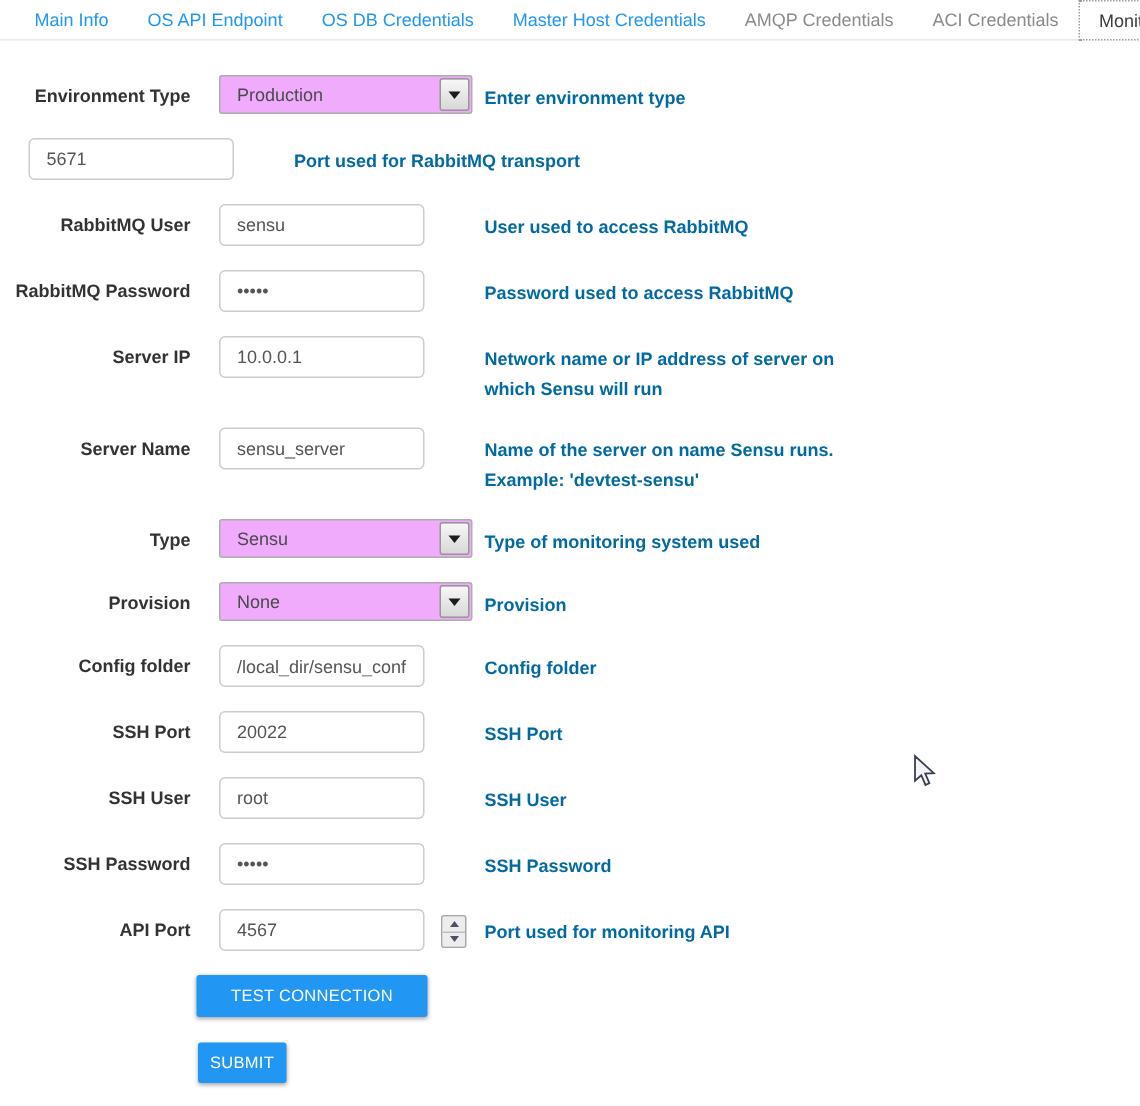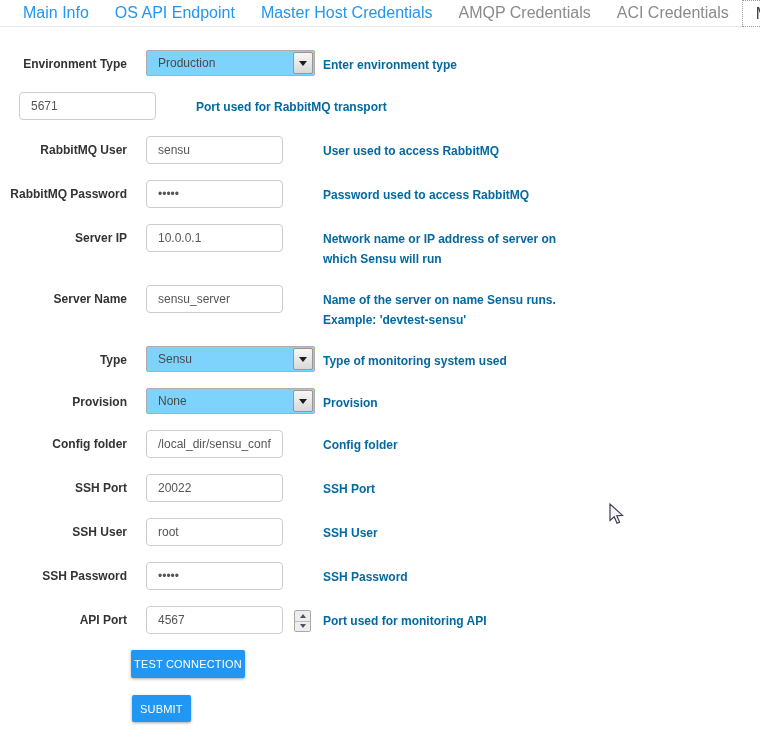--- a/index.html
+++ b/index.html
@@ -3,21 +3,21 @@
 <meta charset="utf-8">
 <style>
   html,body{margin:0;padding:0}
   body{
     width:760px;height:737px;position:relative;overflow:hidden;
     background:#fff;font-family:"Liberation Sans",sans-serif;color:#333;
   }
   
   .tab-bar{
     display:flex;align-items:stretch;height:26px;
-    border-bottom:1px solid #e9e9e9;padding-left:10px;font-size:16px;
+    border-bottom:1px solid #e9e9e9;padding-left:10px;font-size:12px;
   }
   .tab{
     display:flex;align-items:center;padding:0 13px;cursor:pointer;
     color:#2196f3;white-space:nowrap;
   }
   .tab.muted{color:#8b8b8b}
   .tab.active{
     color:#3c3c3c;border:1px dotted #9c9c9c;background:#fff;
     margin-bottom:-1px;
   }
@@ -30,21 +30,21 @@
   }
   .control{margin-left:19px;width:169px;position:relative;flex:none}
   input.txt{
     box-sizing:border-box;width:137px;height:28px;
     border:1px solid #ccc;border-radius:4px;padding:0 11px;
     font-size:12px;color:#555;font-family:inherit;background:#fff;outline:none;
   }
   
   .sel{
     box-sizing:border-box;width:169px;height:26px;border:1px solid #aeaeae;
-    border-radius:2px;background:#7dd3fc;display:flex;align-items:center;
+    border-radius:2px;background:#f0abfc;display:flex;align-items:center;
     padding-left:11px;font-size:12px;color:#4a4a4a;cursor:default;position:relative;
   }
   .sel-btn{
     position:absolute;right:1px;top:1px;bottom:1px;width:18px;
     background:linear-gradient(#f7f7f7,#d8d8d8);
     border:1px solid #979797;border-radius:2px;
     display:flex;align-items:center;justify-content:center;
   }
   .sel-btn::after{
     content:"";width:0;height:0;
@@ -63,31 +63,32 @@
   .help{
     margin-left:8px;width:242px;font-size:12px;color:#0369a1;
     line-height:20px;padding-top:5px;font-weight:bold;
   }
   
   .btn{
     display:block;border:none;color:#fff;background:#2196f3;
     font-family:inherit;font-size:11px;letter-spacing:.2px;cursor:pointer;
     border-radius:2px;box-shadow:0 1px 3px rgba(0,0,0,.35);
   }
-  .btn-test{margin:4px 0 0 131px;height:28px;padding:0 3px}
+  .btn-test{margin:4px 0 0 131px;height:28px;padding:0 23px}
   .btn-submit{margin:17px 0 0 132px;height:27px;padding:0 8px}
   
   .cursor{position:absolute;left:606px;top:502px;pointer-events:none}
 </style>
 </head>
 <body>
 
 <div class="tab-bar" id="tab-bar">
     <div class="tab">Main Info</div>
     <div class="tab">OS API Endpoint</div>
+    <div class="tab">OS DB Credentials</div>
     <div class="tab">Master Host Credentials</div>
     <div class="tab muted">AMQP Credentials</div>
     <div class="tab muted">ACI Credentials</div>
     <div class="tab active">Monitoring</div>
   </div>
 
 <div class="form" id="form">
     <div class="row">
       <div class="flabel">Environment Type</div>
       <div class="control">

